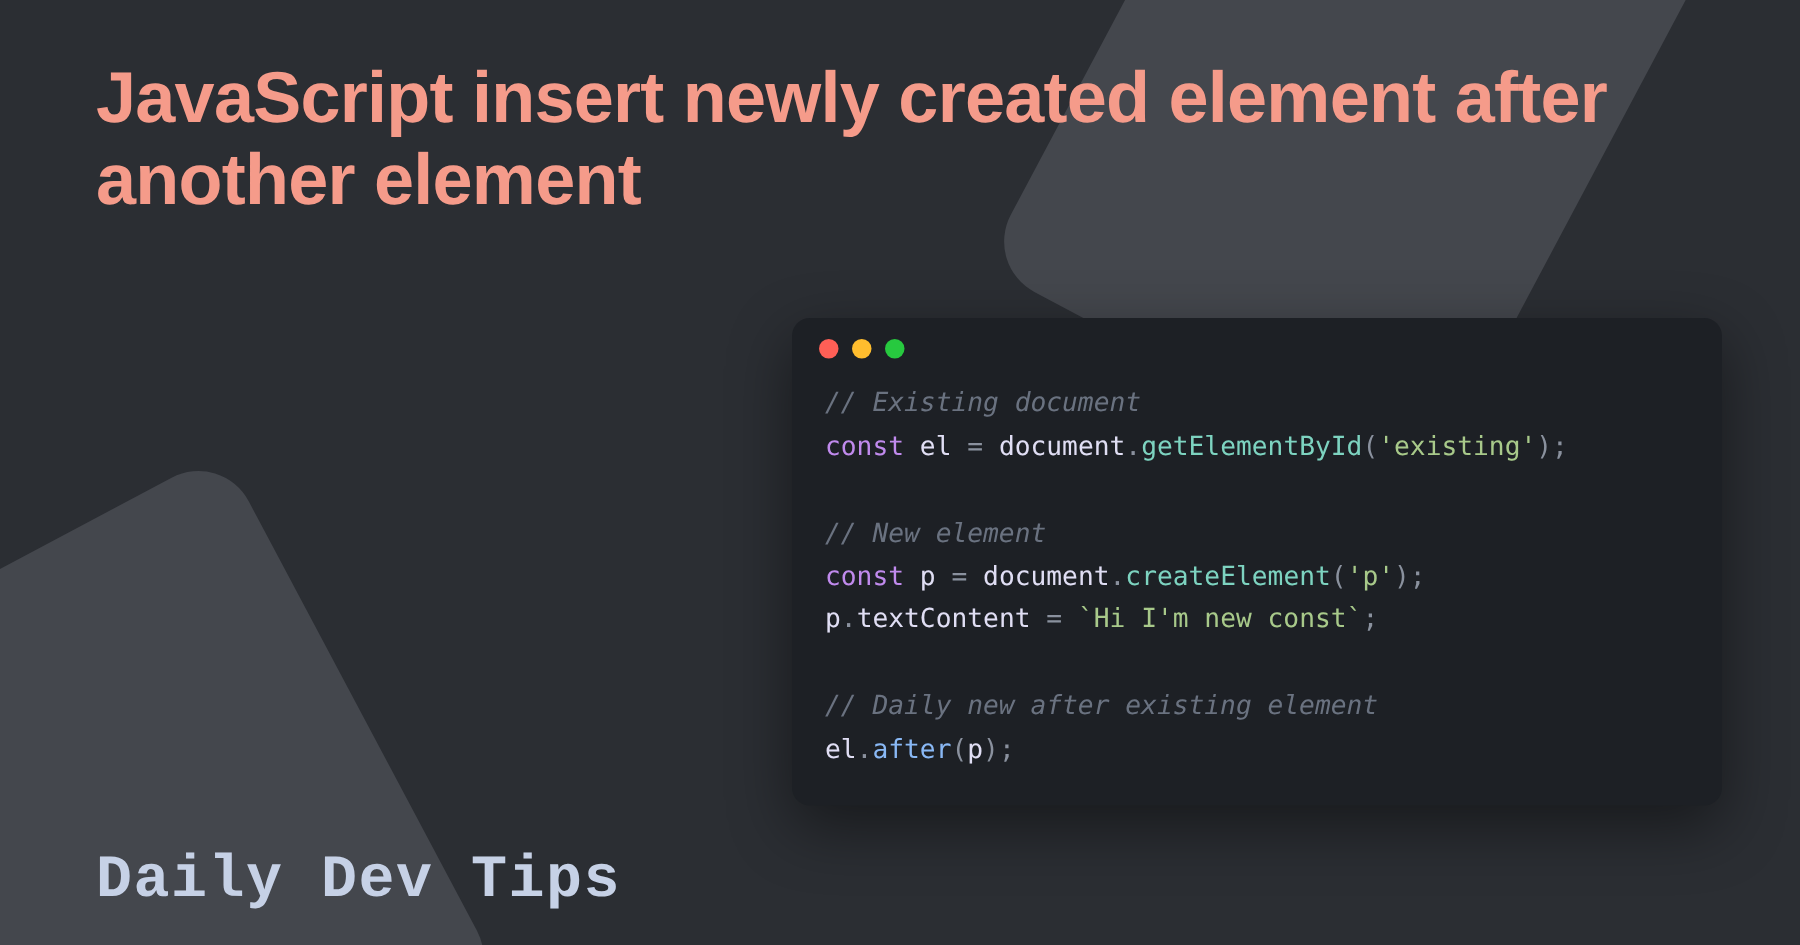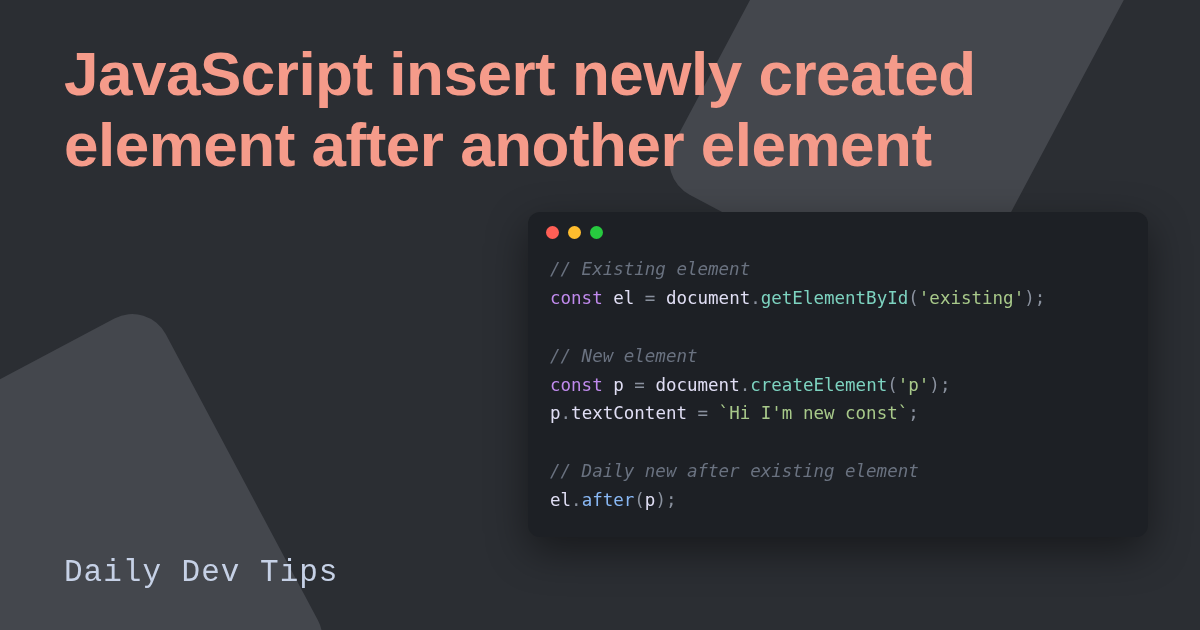--- a/index.html
+++ b/index.html
@@ -31,33 +31,33 @@
       background: #44474d;
       border-radius: 38px;
       transform: rotate(28deg);
       z-index: 0;
     }
     .title {
       position: absolute;
       top: 38px;
       left: 64px;
       right: 40px;
-      font-size: 62px;
+      font-size: 48px;
       font-weight: 700;
       line-height: 1.15;
       color: #f59b8a;
       z-index: 2;
       letter-spacing: -0.5px;
     }
     .footer {
       position: absolute;
-      bottom: 40px;
+      bottom: 20px;
       left: 64px;
-      font-size: 31px;
-      font-weight: 400;
+      font-size: 40px;
+      font-weight: 700;
       color: #c6d1e6;
       font-family: 'Courier New', monospace;
       letter-spacing: 1px;
       z-index: 2;
     }
     .code-window {
       position: absolute;
       right: 52px;
       top: 212px;
       width: 620px;
@@ -105,21 +105,21 @@
 <div class="bg-shape-right"></div>
 
 <h1 class="title">JavaScript insert newly created element after another element</h1>
 
 <div class="code-window">
   <div class="traffic-lights">
     <span class="light red"></span>
     <span class="light yellow"></span>
     <span class="light green"></span>
   </div>
-  <div class="code-block"><span class="tk-comment">// Existing element</span>
+  <div class="code-block"><span class="tk-comment">// Existing document</span>
 <span class="tk-keyword">const</span> <span class="tk-var">el</span><span class="tk-punc"> = </span><span class="tk-obj">document</span><span class="tk-punc">.</span><span class="tk-method">getElementById</span><span class="tk-punc">(</span><span class="tk-string">'existing'</span><span class="tk-punc">)</span><span class="tk-punc">;</span>
 
 <span class="tk-comment">// New element</span>
 <span class="tk-keyword">const</span> <span class="tk-var">p</span><span class="tk-punc"> = </span><span class="tk-obj">document</span><span class="tk-punc">.</span><span class="tk-method">createElement</span><span class="tk-punc">(</span><span class="tk-string">'p'</span><span class="tk-punc">)</span><span class="tk-punc">;</span>
 <span class="tk-obj">p</span><span class="tk-punc">.</span><span class="tk-prop">textContent</span><span class="tk-punc"> = </span><span class="tk-string">`Hi I'm new const`</span><span class="tk-punc">;</span>
 
 <span class="tk-comment">// Daily new after existing element</span>
 <span class="tk-obj">el</span><span class="tk-punc">.</span><span class="tk-call">after</span><span class="tk-punc">(</span><span class="tk-obj">p</span><span class="tk-punc">)</span><span class="tk-punc">;</span></div>
 </div>
 

